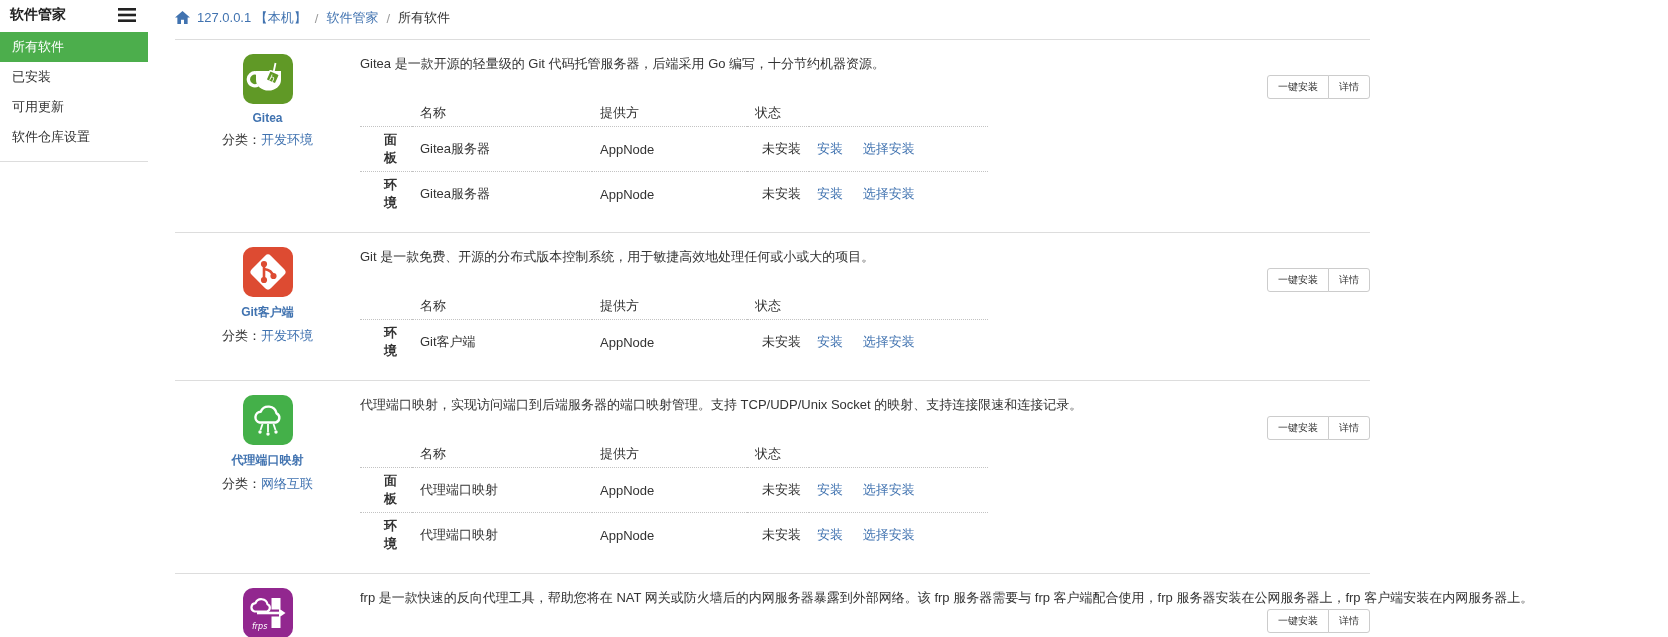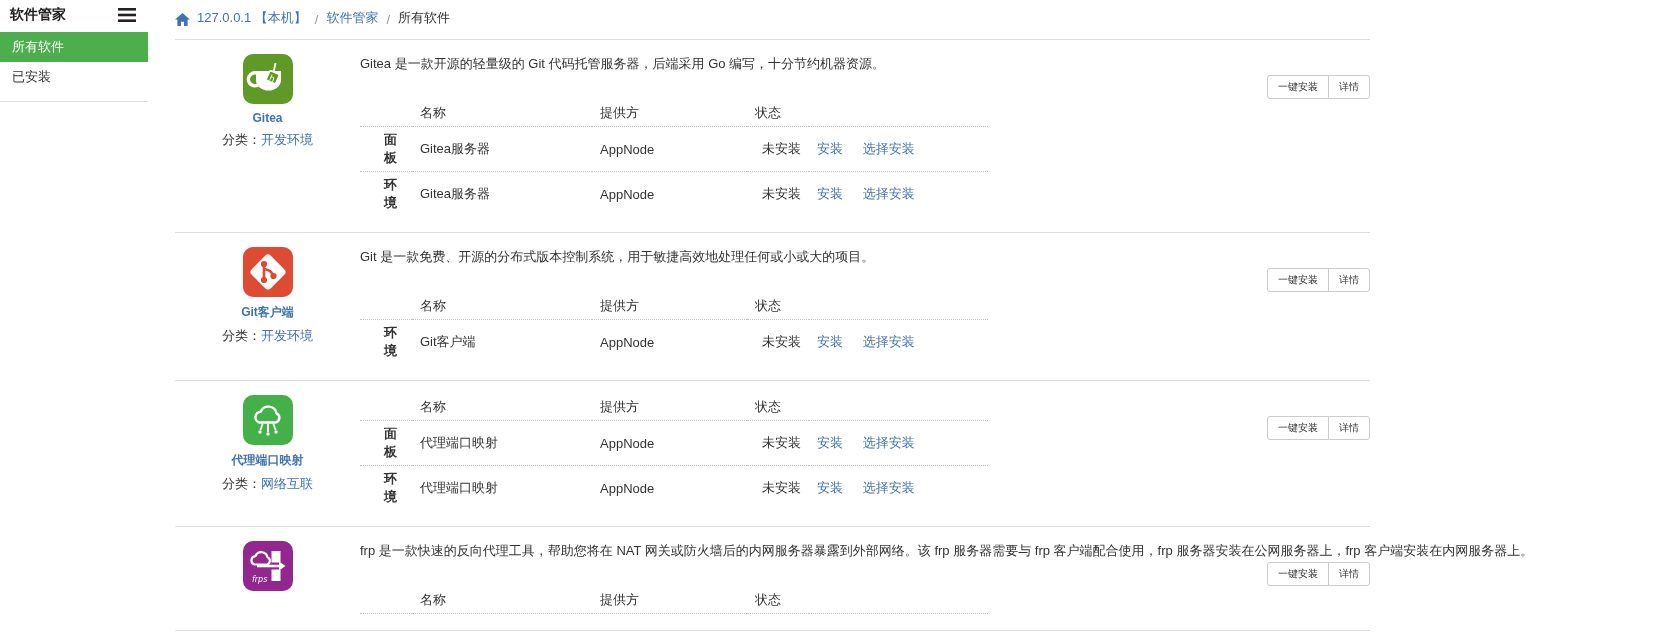--- a/index.html
+++ b/index.html
@@ -15,21 +15,21 @@
   .sidebar { width: 148px; flex-shrink: 0; padding-top: 2px; }
   .sidebar-header { display:flex; align-items:center; justify-content:space-between; padding: 4px 12px 8px 10px; }
   .sidebar-title { font-weight: bold; font-size: 14px; color:#222; }
   .hamburger { cursor: pointer; line-height: 0; }
   .menu-item { padding: 6px 6px 6px 12px; cursor: pointer; color:#333; }
   .menu-item.active { background: #4cae4c; color: #fff; }
   .sidebar hr { border: none; border-top: 1px solid #ddd; margin: 9px 0; }
 
   
   .main { flex: 1; padding: 0 10px 0 27px; min-width: 0; }
-  .breadcrumb { display: flex; align-items: flex-end; padding: 9px 0 12px 0; }
+  .breadcrumb { display: flex; align-items: center; padding: 9px 0 12px 0; }
   .breadcrumb a { color: #4173b0; text-decoration: none; cursor: pointer; }
   .breadcrumb .home-icon { margin-right: 7px; line-height: 0; cursor: pointer; }
   .breadcrumb .sep { color: #9a9a9a; margin: 0 8px; }
   .breadcrumb .current { color: #333; }
 
   
   .item { display: flex; border-top: 1px solid #ddd; padding: 13px 0 16px 0; }
   .item:last-of-type { border-bottom: 1px solid #ddd; }
   .item-left { width: 185px; flex-shrink: 0; text-align: center; padding-top: 1px; }
   .app-icon { width: 50px; height: 50px; margin: 0 auto; line-height: 0; }
@@ -77,20 +77,22 @@
         <svg width="18" height="14" viewBox="0 0 18 14">
           <rect x="0" y="0" width="18" height="2.6" fill="#222"></rect>
           <rect x="0" y="5.7" width="18" height="2.6" fill="#222"></rect>
           <rect x="0" y="11.4" width="18" height="2.6" fill="#222"></rect>
         </svg>
       </span>
     </div>
     <nav id="sidebar-menu">
         <div class="menu-item active">所有软件</div>
         <div class="menu-item">已安装</div>
+        <div class="menu-item">可用更新</div>
+        <div class="menu-item">软件仓库设置</div>
         <hr>
       </nav>
   </aside>
 
   <main class="main">
     <div class="breadcrumb">
       <span class="home-icon">
         <svg width="15" height="14" viewBox="0 0 16 15">
           <path d="M8 0 L16 7 H13.5 V14 H9.6 V9.4 H6.4 V14 H2.5 V7 H0 Z" fill="#4173b0"></path>
         </svg>
@@ -240,20 +242,21 @@
         </svg>
 
       </div>
       <a class="app-name">代理端口映射</a>
       <div class="app-cat">
         <span>分类：</span><a class="cat-link">网络互联</a>
       </div>
     </div>
 
     <div class="item-main">
+      <p class="desc">代理端口映射，实现访问端口到后端服务器的端口映射管理。支持 TCP/UDP/Unix Socket 的映射、支持连接限速和连接记录。</p>
       <table class="pkg-table">
         <thead>
           <tr>
             <th class="col-type"></th>
             <th class="col-name">名称</th>
             <th class="col-provider">提供方</th>
             <th class="col-status">状态</th>
             <th class="col-actions"></th>
           </tr>
         </thead>

